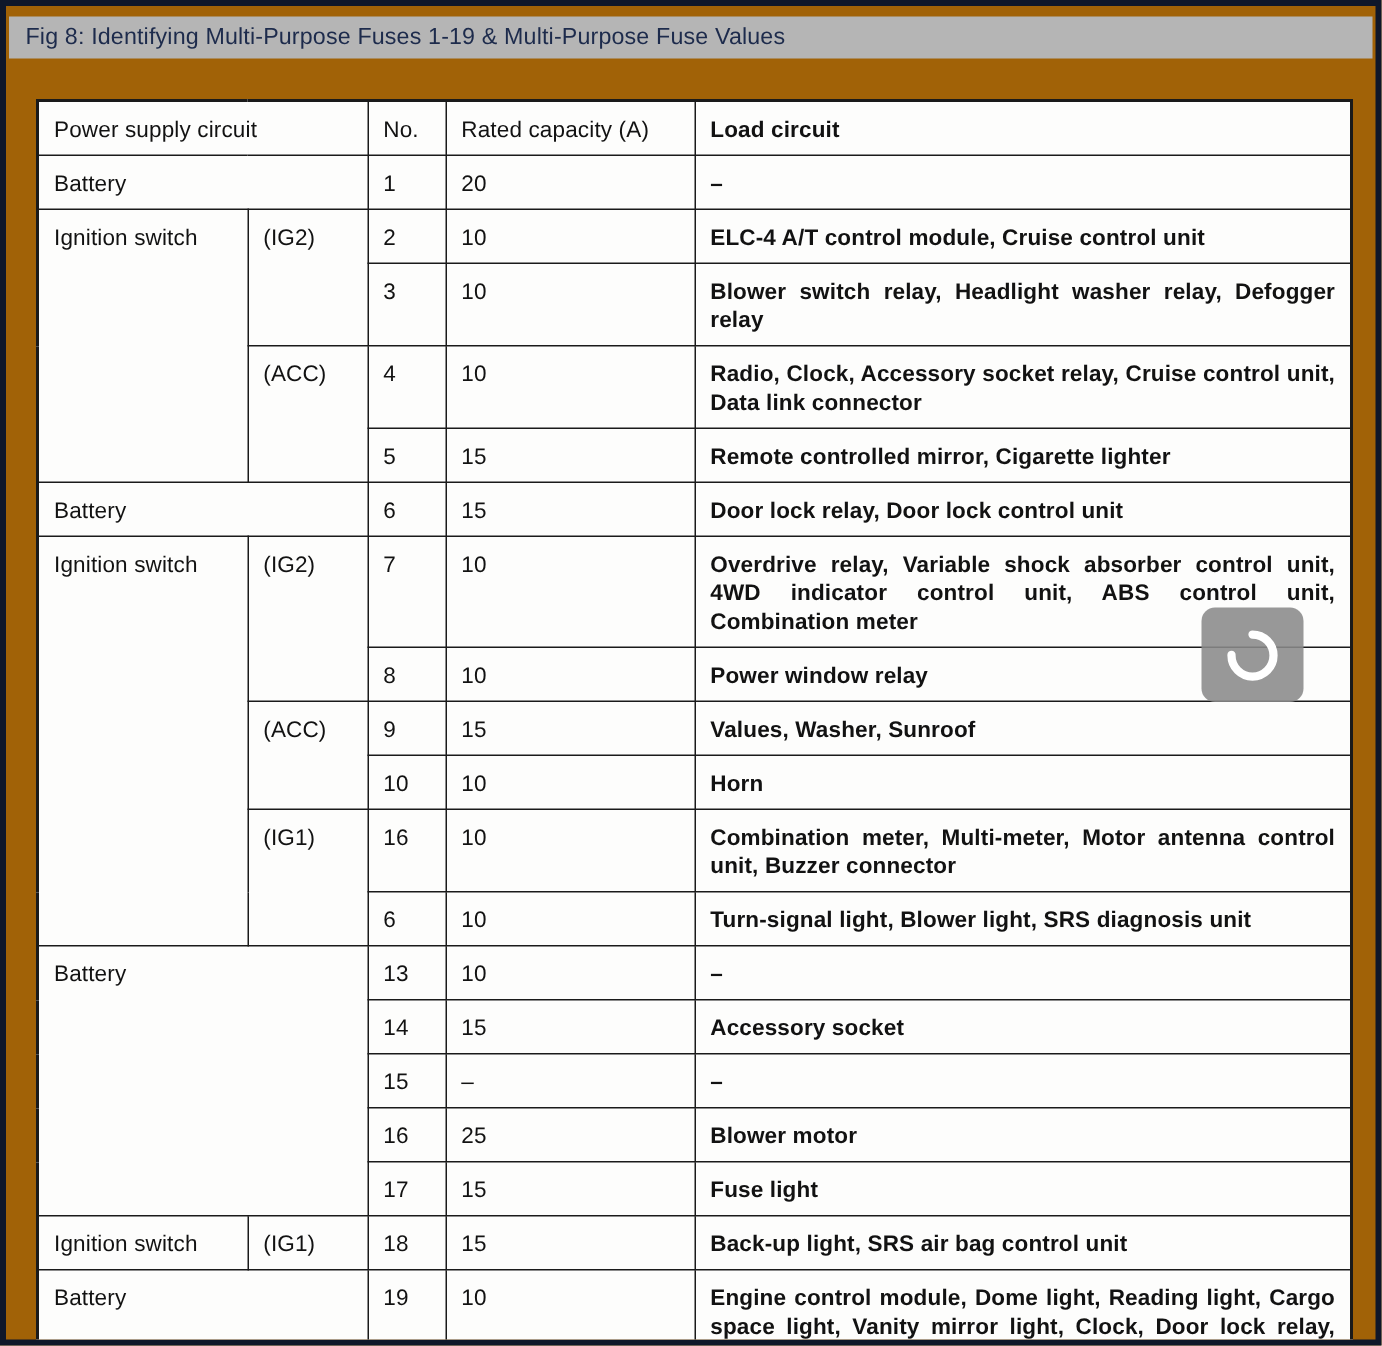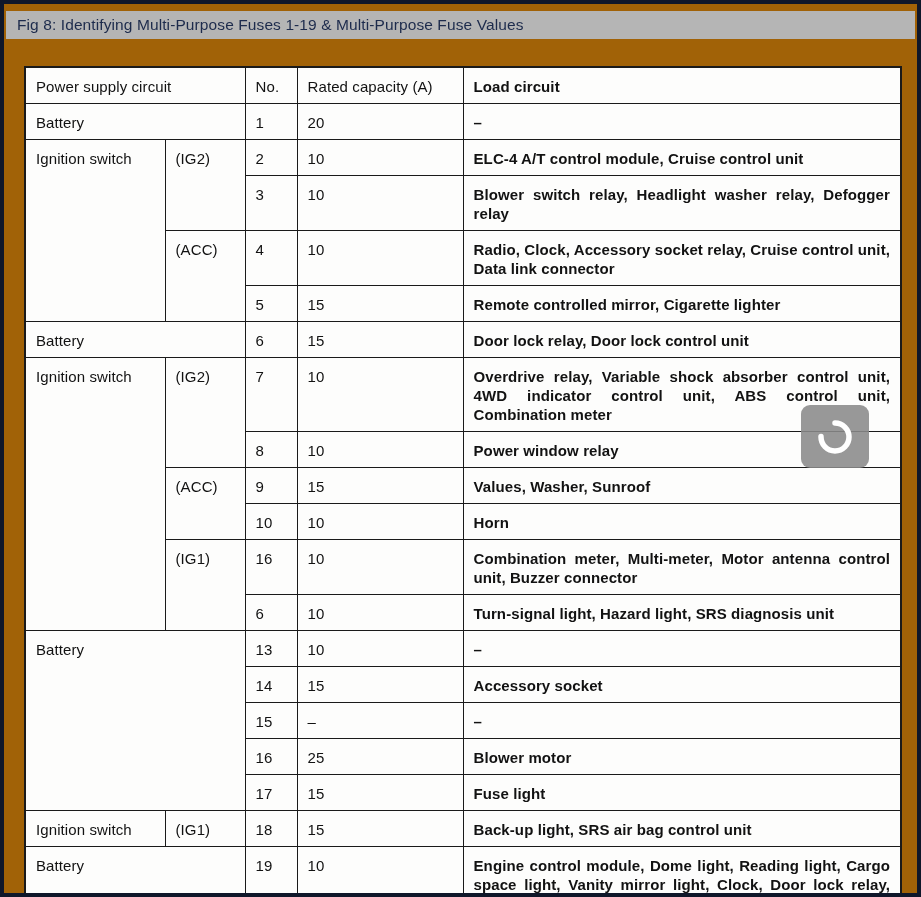--- a/index.html
+++ b/index.html
@@ -144,21 +144,21 @@
       </tr>
       <tr>
         <td rowspan="2">(IG1)</td>
         <td>16</td>
         <td>10</td>
         <td class="load">Combination meter, Multi-meter, Motor antenna control unit, Buzzer connector</td>
       </tr>
       <tr>
         <td>6</td>
         <td>10</td>
-        <td class="load">Turn-signal light, Hazard light, SRS diagnosis unit</td>
+        <td class="load">Turn-signal light, Blower light, SRS diagnosis unit</td>
       </tr>
       <tr>
         <td colspan="2" rowspan="5">Battery</td>
         <td>13</td>
         <td>10</td>
         <td class="load">–</td>
       </tr>
       <tr>
         <td>14</td>
         <td>15</td>

